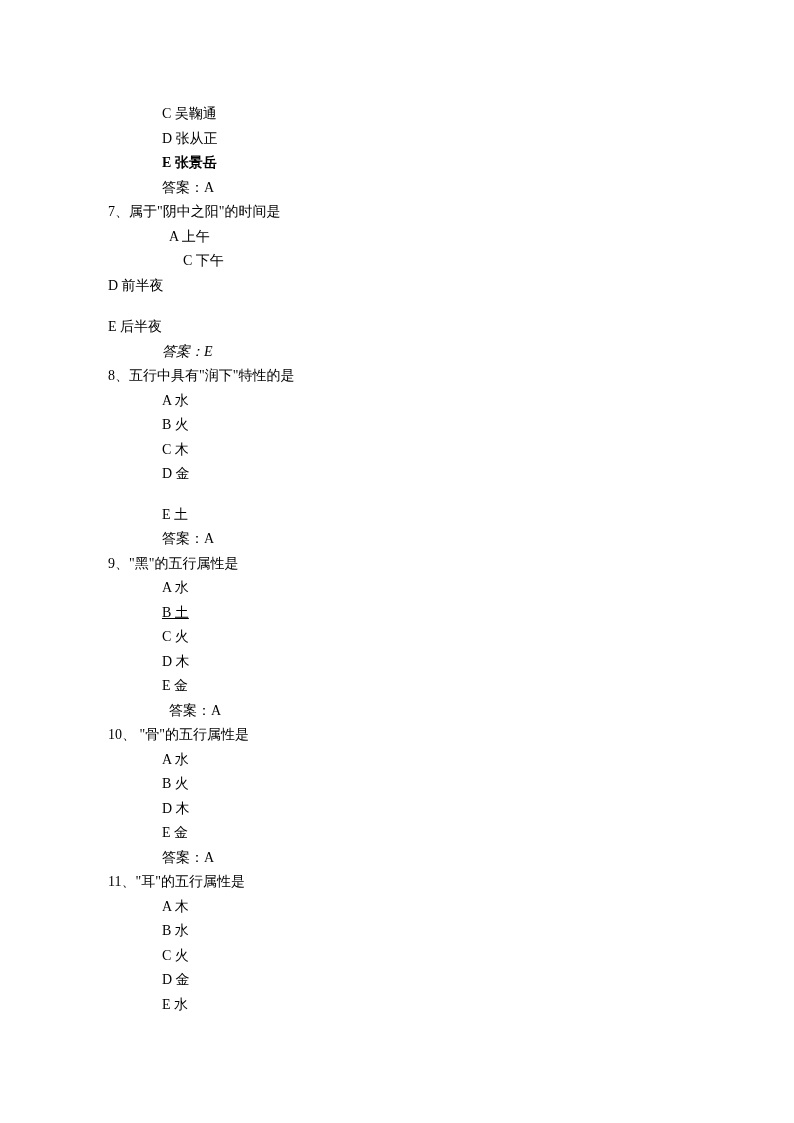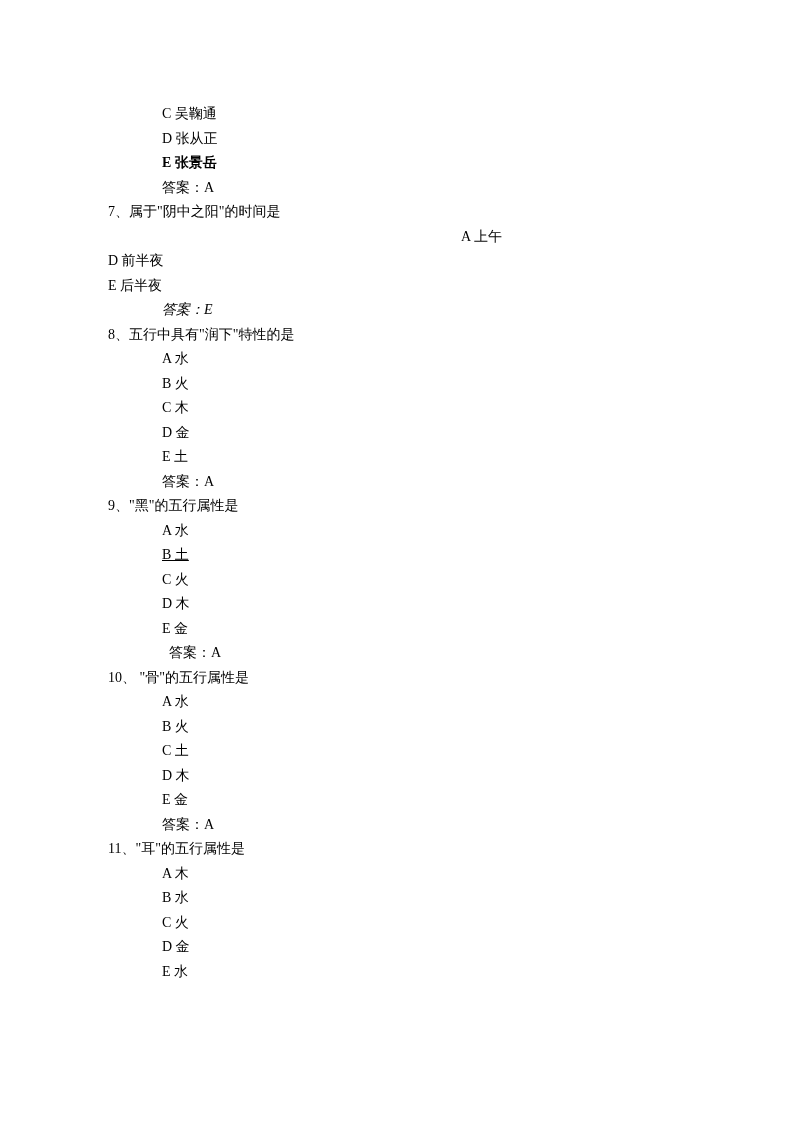--- a/index.html
+++ b/index.html
@@ -24,42 +24,42 @@
   </style>
 </head>
 <body>
 
 <div id="content">
     <div class="line" style="padding-left: 72px;">C 吴鞠通</div>
     <div class="line" style="padding-left: 72px;">D 张从正</div>
     <div class="line" style="padding-left: 72px; font-weight: bold;">E 张景岳</div>
     <div class="line" style="padding-left: 72px;">答案：A</div>
     <div class="line" style="padding-left: 18px;">7、属于"阴中之阳"的时间是</div>
-    <div class="line" style="padding-left: 79px; text-align: center;">A 上午</div>
+    <div class="line" style="padding-left: 79px;">A 上午</div>
+    <div class="line" style="padding-left: 93px;">C 下午</div>
     <div class="line" style="padding-left: 18px;">D 前半夜</div>
-    <div class="line" style="padding-left: 18px;">E 后半夜</div>
+    <div class="line" style="padding-left: 18px; margin-top: 17px;">E 后半夜</div>
     <div class="line" style="padding-left: 72px; font-style: italic;">答案：E</div>
     <div class="line" style="padding-left: 18px;">8、五行中具有"润下"特性的是</div>
     <div class="line" style="padding-left: 72px;">A 水</div>
     <div class="line" style="padding-left: 72px;">B 火</div>
     <div class="line" style="padding-left: 72px;">C 木</div>
     <div class="line" style="padding-left: 72px;">D 金</div>
-    <div class="line" style="padding-left: 72px;">E 土</div>
+    <div class="line" style="padding-left: 72px; margin-top: 16px;">E 土</div>
     <div class="line" style="padding-left: 72px;">答案：A</div>
     <div class="line" style="padding-left: 18px;">9、"黑"的五行属性是</div>
     <div class="line" style="padding-left: 72px;">A 水</div>
     <div class="line" style="padding-left: 72px; text-decoration: underline;">B 土</div>
     <div class="line" style="padding-left: 72px;">C 火</div>
     <div class="line" style="padding-left: 72px;">D 木</div>
     <div class="line" style="padding-left: 72px;">E 金</div>
     <div class="line" style="padding-left: 79px;">答案：A</div>
     <div class="line" style="padding-left: 18px;">10、 "骨"的五行属性是</div>
     <div class="line" style="padding-left: 72px;">A 水</div>
     <div class="line" style="padding-left: 72px;">B 火</div>
-    <div class="line" style="padding-left: 72px;">C 土</div>
     <div class="line" style="padding-left: 72px;">D 木</div>
     <div class="line" style="padding-left: 72px;">E 金</div>
     <div class="line" style="padding-left: 72px;">答案：A</div>
     <div class="line" style="padding-left: 18px;">11、"耳"的五行属性是</div>
     <div class="line" style="padding-left: 72px;">A 木</div>
     <div class="line" style="padding-left: 72px;">B 水</div>
     <div class="line" style="padding-left: 72px;">C 火</div>
     <div class="line" style="padding-left: 72px;">D 金</div>
     <div class="line" style="padding-left: 72px;">E 水</div>
   </div>

